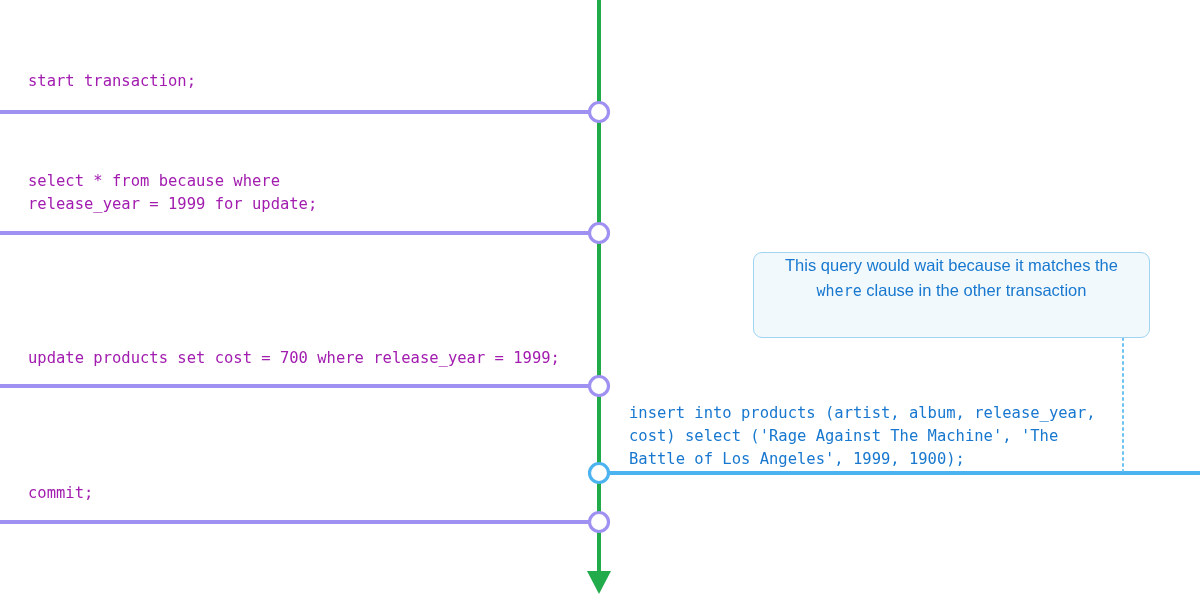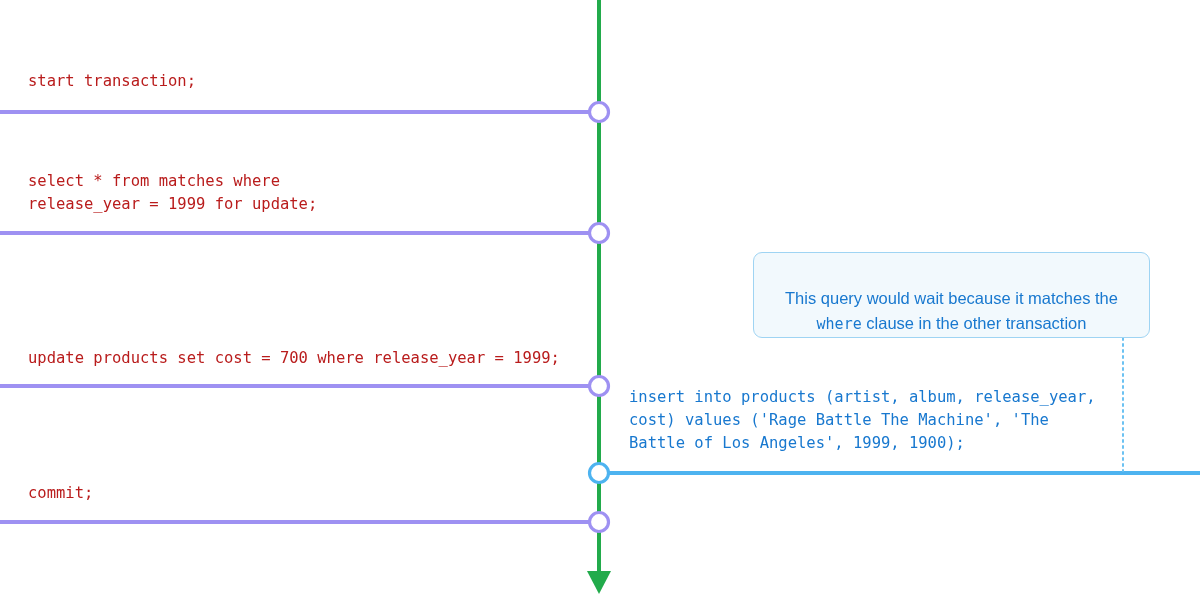--- a/index.html
+++ b/index.html
@@ -26,36 +26,36 @@
   }
 
   .code {
     position: absolute;
     font-family: "DejaVu Sans Mono", "Liberation Mono", monospace;
     font-size: 15.5px;
     line-height: 23px;
     white-space: pre;
     letter-spacing: 0px;
   }
-  .code-left  { color: #b91c1c; }
-  .code-right { color: #1878cf; }
+  .code-left  { color: #a21caf; }
+  .code-right { color: #1878cf; margin-top: 16px; }
 
   .tooltip {
     position: absolute;
     box-sizing: border-box;
     background: #f2f9fd;
     border: 1.6px solid #9fd4f3;
     border-radius: 9px;
     color: #1878cf;
     font-family: "Liberation Sans", sans-serif;
     font-size: 16.5px;
     line-height: 25px;
     text-align: center;
     display: flex;
-    align-items: flex-end;
+    align-items: flex-start;
     justify-content: center;
   }
   .tooltip-text { display: block; padding: 0 14px; }
   .mono-inline {
     font-family: "DejaVu Sans Mono", "Liberation Mono", monospace;
     font-size: 15px;
   }
 </style>
 </head>
 <body>
@@ -78,28 +78,28 @@
 
     <circle cx="599" cy="112" r="9.5" fill="#ffffff" stroke="#9e91f2" stroke-width="3.2"></circle>
     <circle cx="599" cy="233" r="9.5" fill="#ffffff" stroke="#9e91f2" stroke-width="3.2"></circle>
     <circle cx="599" cy="386" r="9.5" fill="#ffffff" stroke="#9e91f2" stroke-width="3.2"></circle>
     <circle cx="599" cy="473" r="9.5" fill="#ffffff" stroke="#4db3f0" stroke-width="3.2"></circle>
     <circle cx="599" cy="522" r="9.5" fill="#ffffff" stroke="#9e91f2" stroke-width="3.2"></circle>
   </svg>
 
   <div class="code code-left" style="left:28px; top:70px;">start transaction;</div>
 
-  <div class="code code-left" style="left:28px; top:170px;">select * from matches where</div>
+  <div class="code code-left" style="left:28px; top:170px;">select * from because where</div>
   <div class="code code-left" style="left:28px; top:193px;">release_year = 1999 for update;</div>
 
   <div class="code code-left" style="left:28px; top:347px;">update products set cost = 700 where release_year = 1999;</div>
 
   <div class="code code-left" style="left:28px; top:482px;">commit;</div>
 
   <div class="code code-right" style="left:629px; top:386px;">insert into products (artist, album, release_year,</div>
-  <div class="code code-right" style="left:629px; top:409px;">cost) values ('Rage Battle The Machine', 'The</div>
+  <div class="code code-right" style="left:629px; top:409px;">cost) select ('Rage Against The Machine', 'The</div>
   <div class="code code-right" style="left:629px; top:432px;">Battle of Los Angeles', 1999, 1900);</div>
 
   <div class="tooltip" style="left:753px; top:252px; width:397px; height:86px;">
     <span class="tooltip-text"><span>This query would wait because it matches the </span><span class="mono-inline">where</span><span> clause in the other transaction</span></span>
   </div>
 
 </div>
 
 </body></html>

